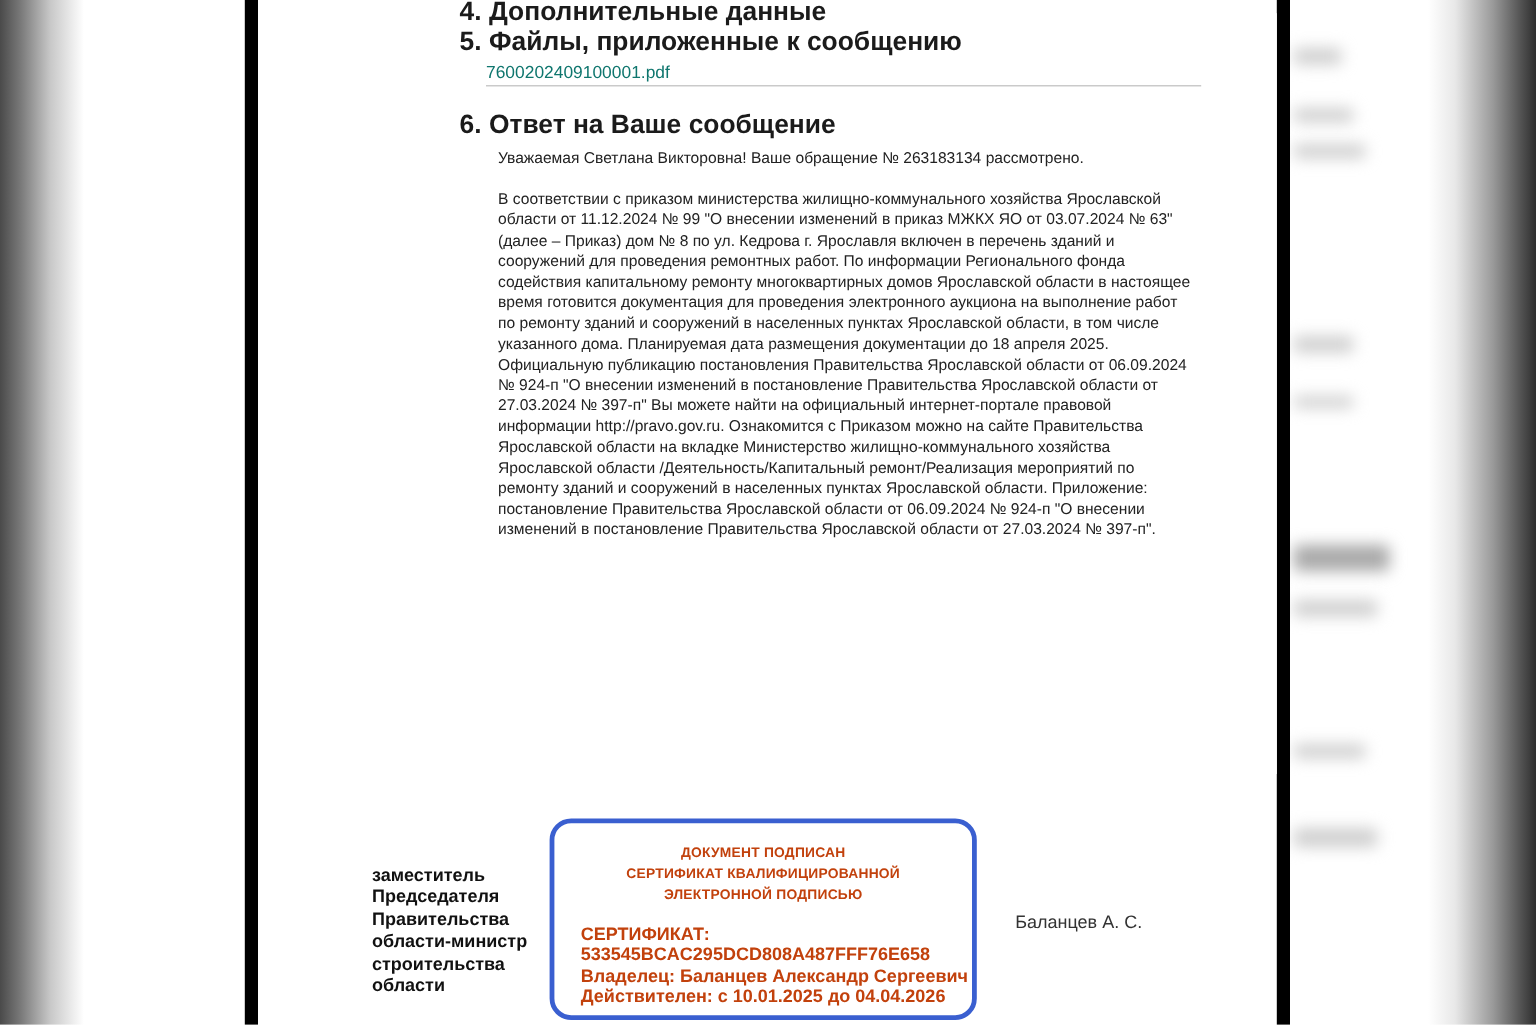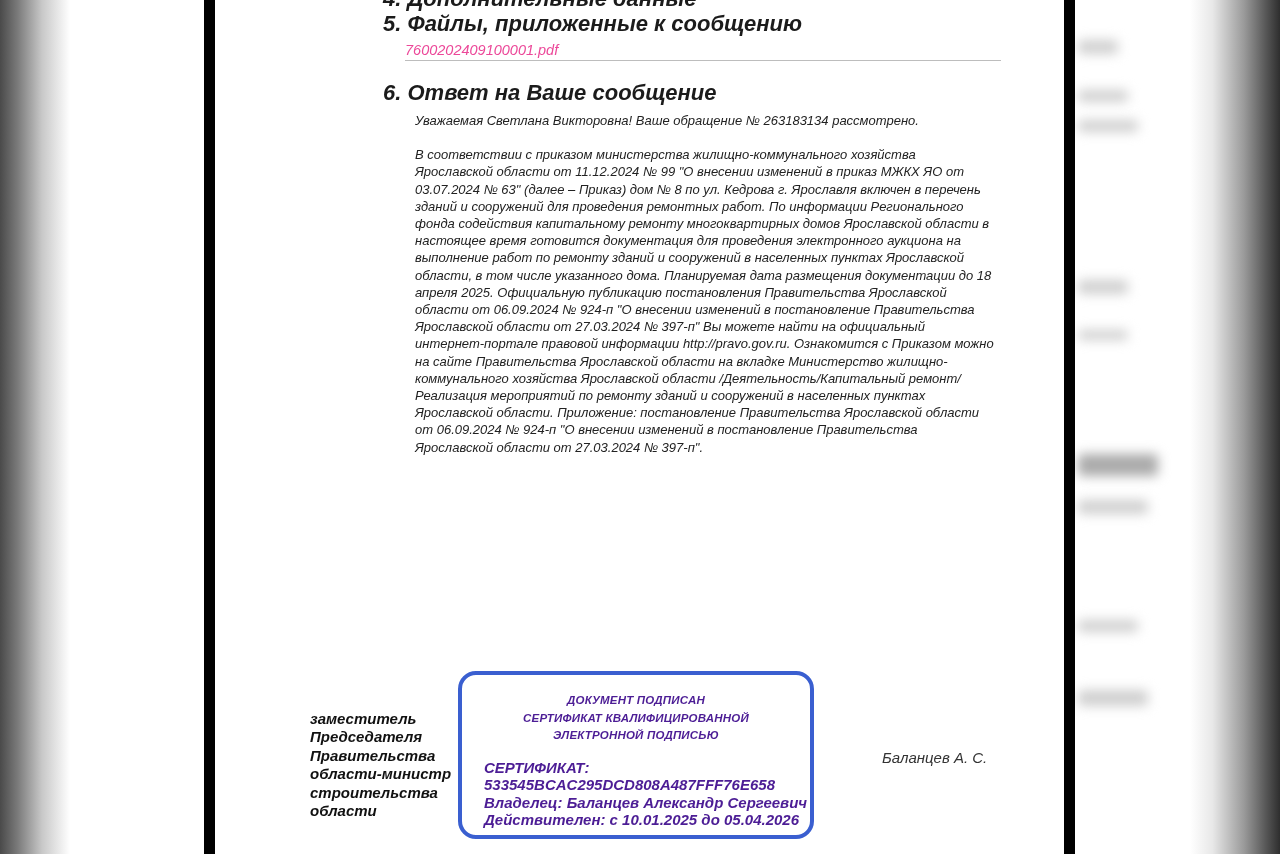--- a/index.html
+++ b/index.html
@@ -13,40 +13,40 @@
     background: linear-gradient(to right, #4a4a4a 0%, #7a7a7a 25%, #c8c8c8 60%, #ffffff 100%);
   }
   .shade-right {
     position: absolute; right: 0; top: 0; width: 90px; height: 854px;
     background: linear-gradient(to left, #2e2e2e 0%, #555 15%, #9a9a9a 40%, #e8e8e8 75%, #ffffff 100%);
   }
   .bar-left { position: absolute; left: 204px; top: 0; width: 11px; height: 854px; background: #000; }
   .bar-right { position: absolute; left: 1064px; top: 0; width: 11px; height: 854px; background: #000; }
   .blur-ghost { position: absolute; left: 1078px; background: #cfcfcf; filter: blur(6px); border-radius: 4px; }
 
-  .page { position: absolute; left: 215px; top: 0; width: 849px; height: 634px; background: #fff; font-style: italic; }
+  .page { position: absolute; left: 215px; top: 11px; width: 849px; height: 634px; background: #fff; }
 
   .h-cut { position: absolute; left: 168px; top: -14px; font-size: 22px; font-weight: bold; color: #1b1b1b; }
   .h5 { position: absolute; left: 168px; top: 11px; font-size: 22px; font-weight: bold; color: #1b1b1b; }
   .file-row { position: absolute; left: 190px; top: 40px; width: 596px; height: 20px; border-bottom: 1px solid #bdbdbd; }
-  .file-name { font-size: 14.5px; color: #ec4899; line-height: 20px; }
+  .file-name { font-size: 14.5px; color: #0f766e; line-height: 20px; }
   .h6 { position: absolute; left: 168px; top: 68px; font-size: 22px; font-weight: bold; color: #1b1b1b; margin-top: 12px; }
 
   .answer { position: absolute; left: 200px; top: 112px; width: 580px; font-size: 13px; line-height: 17.2px; color: #222; }
   .answer p { margin: 0 0 17px 0; }
 
   .sign-title { position: absolute; left: 63px; top: 710px; font-size: 15px; font-weight: bold; line-height: 18.4px; color: #111; white-space: pre-line; margin-left: 32px; }
   .stamp {
     position: absolute; left: 243px; top: 671px; width: 356px; height: 168px;
     border: 4px solid #3a5fd0; border-radius: 18px; box-sizing: border-box;
-    color: #4c1d95; font-weight: bold;
+    color: #c2410c; font-weight: bold;
   }
   .stamp-head { text-align: center; font-size: 11.5px; line-height: 17.5px; margin-top: 17px; letter-spacing: 0.2px; }
   .stamp-body { margin: 14px 0 12px 22px; font-size: 15px; line-height: 17.5px; }
-  .signer { position: absolute; left: 631px; top: 749px; font-size: 15px; color: #333; margin-left: 36px; }
+  .signer { position: absolute; left: 631px; top: 749px; font-size: 15px; color: #333; }
 </style>
 </head>
 <body>
 
 <div class="shade-left"></div>
 <div class="shade-right"></div>
 
 <div class="blur-ghost" style="top:40px;width:40px;height:14px;"></div>
 <div class="blur-ghost" style="top:90px;width:50px;height:12px;"></div>
 <div class="blur-ghost" style="top:120px;width:60px;height:12px;"></div>
@@ -83,18 +83,18 @@
   <div class="stamp">
     <div class="stamp-head">
       <div>ДОКУМЕНТ ПОДПИСАН</div>
       <div>СЕРТИФИКАТ КВАЛИФИЦИРОВАННОЙ</div>
       <div>ЭЛЕКТРОННОЙ ПОДПИСЬЮ</div>
     </div>
     <div class="stamp-body">
       <div>СЕРТИФИКАТ:</div>
       <div>533545BCAC295DCD808A487FFF76E658</div>
       <div>Владелец: Баланцев Александр Сергеевич</div>
-      <div>Действителен: с 10.01.2025 до 05.04.2026</div>
+      <div>Действителен: с 10.01.2025 до 04.04.2026</div>
     </div>
   </div>
 
   <div class="signer">Баланцев А. С.</div>
 </div>
 
 </body></html>

